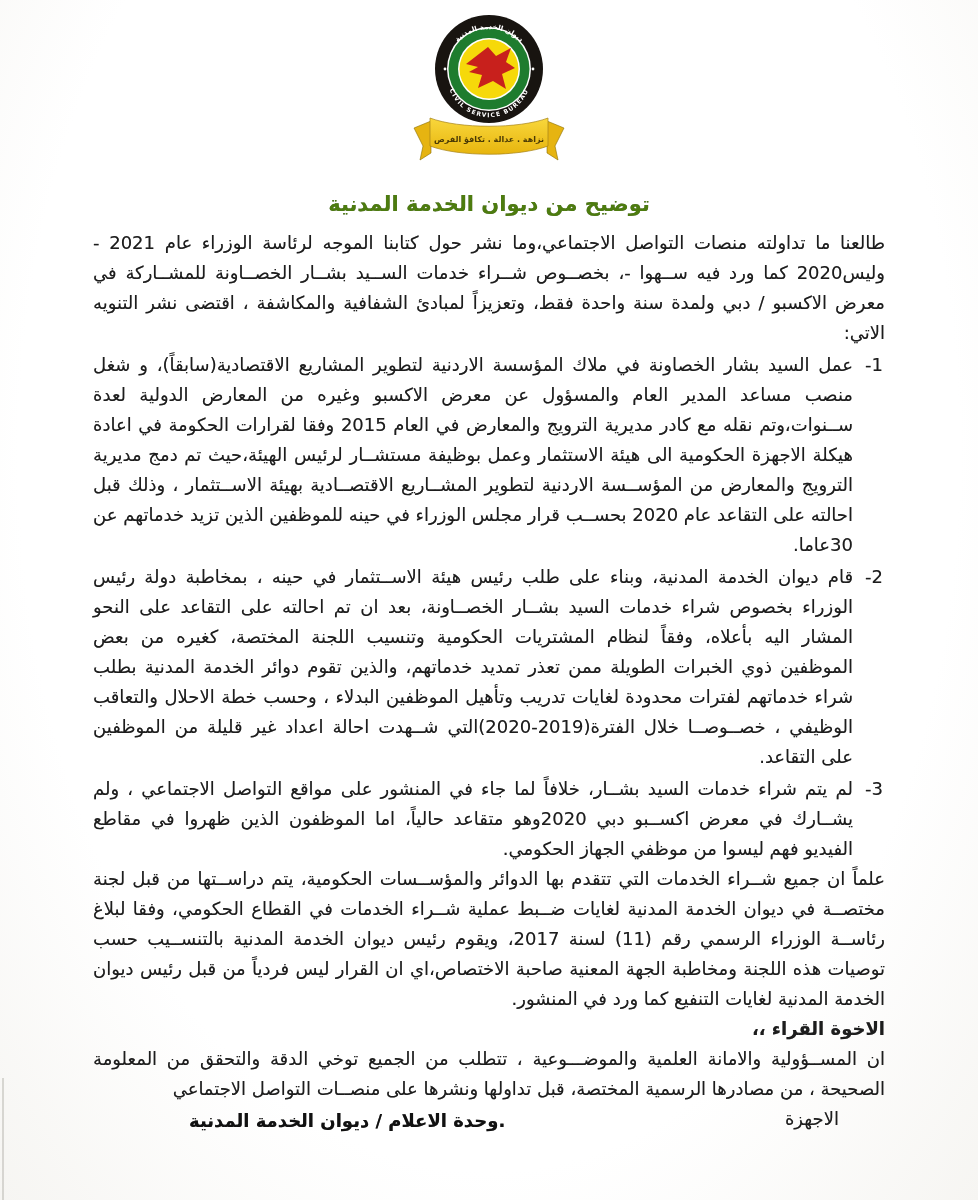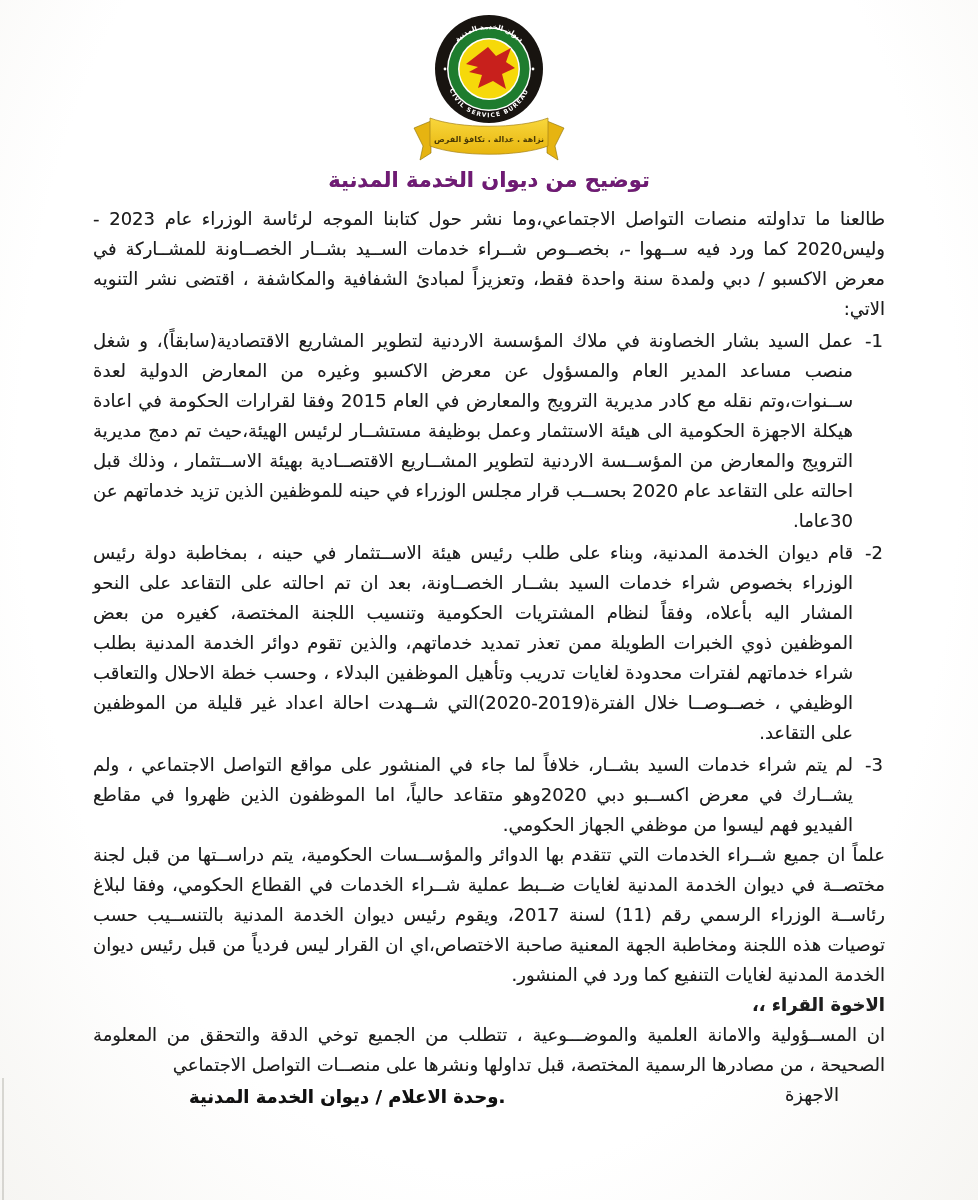--- a/index.html
+++ b/index.html
@@ -5,22 +5,22 @@
   html,body{margin:0;padding:0;}
   body{
     width:978px;height:1200px;overflow:hidden;position:relative;
     background:radial-gradient(ellipse at 50% 38%, #ffffff 68%, #f6f5f2 100%);
     font-family:"DejaVu Sans", sans-serif;
     color:#1d1d1d;
   }
   .page{width:978px;height:1200px;position:relative;}
   .logo-wrap{padding-top:12px;text-align:center;height:152px;}
   .page-title{
-    margin-top:4px;text-align:center;font-size:21px;font-weight:bold;
-    color:#701a75;letter-spacing:0;
+    margin-top:28px;text-align:center;font-size:21px;font-weight:bold;
+    color:#4d7c0f;letter-spacing:0;
     text-shadow:0 0 .6px rgba(0,0,0,.5);
   }
   .content{
     width:792px;margin:12px auto 0;direction:rtl;
     font-size:18px;line-height:30px;text-align:justify;
     text-shadow:0 0 .5px rgba(20,20,20,.45);
   }
   .content p{margin:0;}
   .intro{margin-bottom:8px;}
   .list-item{position:relative;padding-right:32px;margin-top:2px;}
@@ -76,21 +76,21 @@
         </text>
         <path d="M63,52 L85,35 L93,44 L108,36 L103,50 L112,56 L99,62 L103,77 L90,69 L75,76 L79,63 L66,60 L75,55 Z" fill="#c8201c"></path>
       </g>
     </svg>
   </div>
 
   <div class="page-title">توضيح من ديوان الخدمة المدنية</div>
 
   <div class="content">
 
-    <p class="intro">طالعنا ما تداولته منصات التواصل الاجتماعي،وما نشر حول كتابنا الموجه لرئاسة الوزراء عام 2023 - وليس2020  كما ورد فيه ســهوا -، بخصــوص شــراء خدمات الســيد بشــار الخصــاونة للمشــاركة في معرض الاكسبو / دبي ولمدة سنة واحدة فقط، وتعزيزاً لمبادئ الشفافية والمكاشفة ، اقتضى نشر التنويه الاتي:</p>
+    <p class="intro">طالعنا ما تداولته منصات التواصل الاجتماعي،وما نشر حول كتابنا الموجه لرئاسة الوزراء عام 2021 - وليس2020  كما ورد فيه ســهوا -، بخصــوص شــراء خدمات الســيد بشــار الخصــاونة للمشــاركة في معرض الاكسبو / دبي ولمدة سنة واحدة فقط، وتعزيزاً لمبادئ الشفافية والمكاشفة ، اقتضى نشر التنويه الاتي:</p>
 
     <div class="list">
       <div class="list-item">
         <span class="item-num">1-</span>
         <span>عمل السيد بشار الخصاونة في ملاك المؤسسة الاردنية لتطوير المشاريع الاقتصادية(سابقاً)، و شغل منصب مساعد المدير العام والمسؤول عن معرض الاكسبو وغيره من المعارض الدولية لعدة ســنوات،وتم نقله مع كادر مديرية الترويج والمعارض في العام 2015 وفقا لقرارات الحكومة في اعادة هيكلة الاجهزة الحكومية الى هيئة الاستثمار وعمل بوظيفة مستشــار لرئيس الهيئة،حيث تم دمج مديرية الترويج والمعارض من المؤســسة الاردنية لتطوير المشــاريع الاقتصــادية بهيئة الاســتثمار ، وذلك قبل احالته على التقاعد عام 2020 بحســب قرار مجلس الوزراء في حينه للموظفين الذين تزيد خدماتهم عن 30عاما.</span>
       </div>
       <div class="list-item">
         <span class="item-num">2-</span>
         <span>قام ديوان الخدمة المدنية، وبناء على طلب رئيس هيئة الاســتثمار في حينه ، بمخاطبة دولة رئيس الوزراء بخصوص شراء خدمات السيد بشــار الخصــاونة، بعد ان تم احالته على التقاعد على النحو المشار اليه بأعلاه، وفقاً لنظام المشتريات الحكومية وتنسيب اللجنة المختصة، كغيره من بعض الموظفين ذوي الخبرات الطويلة ممن تعذر تمديد خدماتهم، والذين تقوم دوائر الخدمة المدنية بطلب شراء خدماتهم لفترات محدودة لغايات تدريب وتأهيل الموظفين البدلاء ، وحسب خطة الاحلال والتعاقب الوظيفي ، خصــوصــا خلال الفترة(2019-2020)التي شــهدت  احالة اعداد غير قليلة من الموظفين على التقاعد.</span>
       </div>

